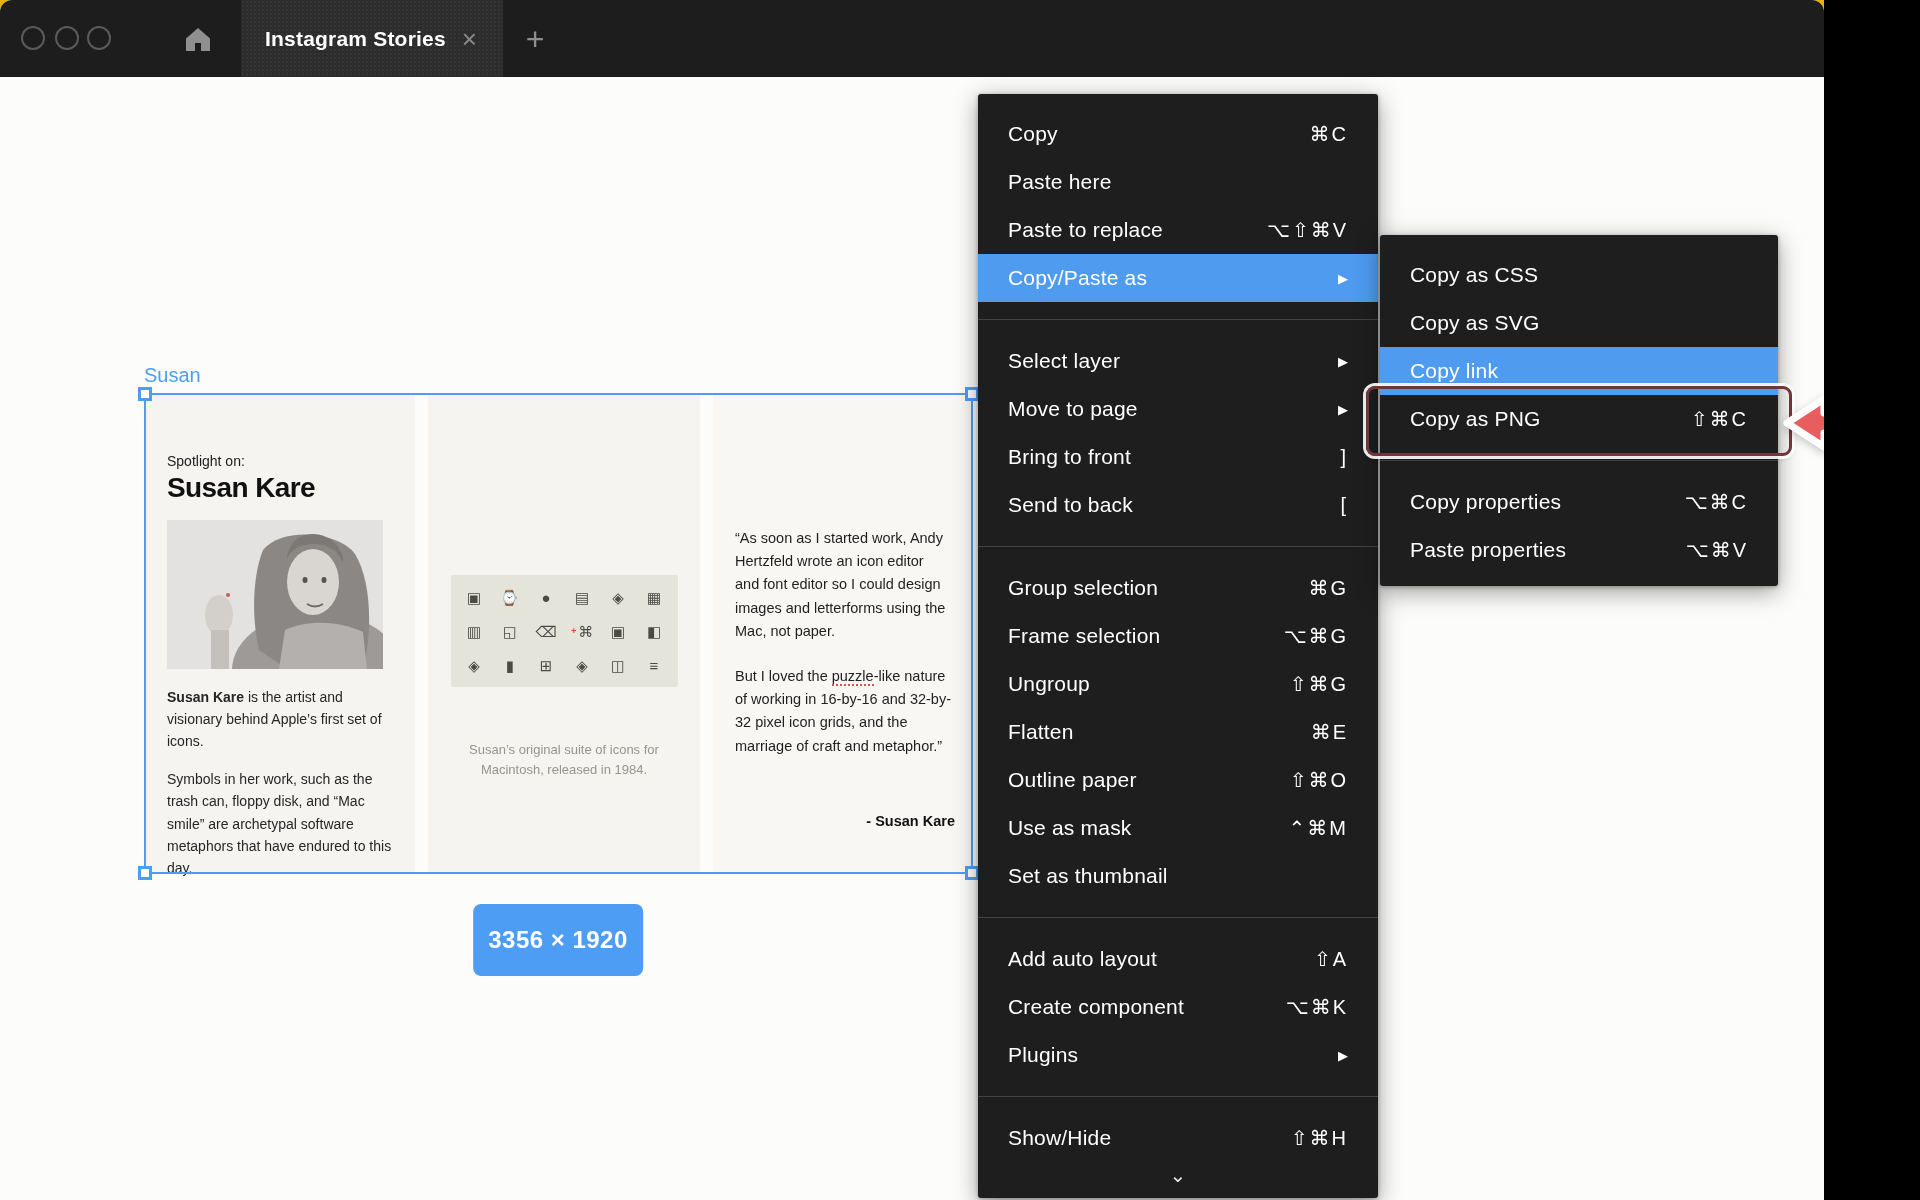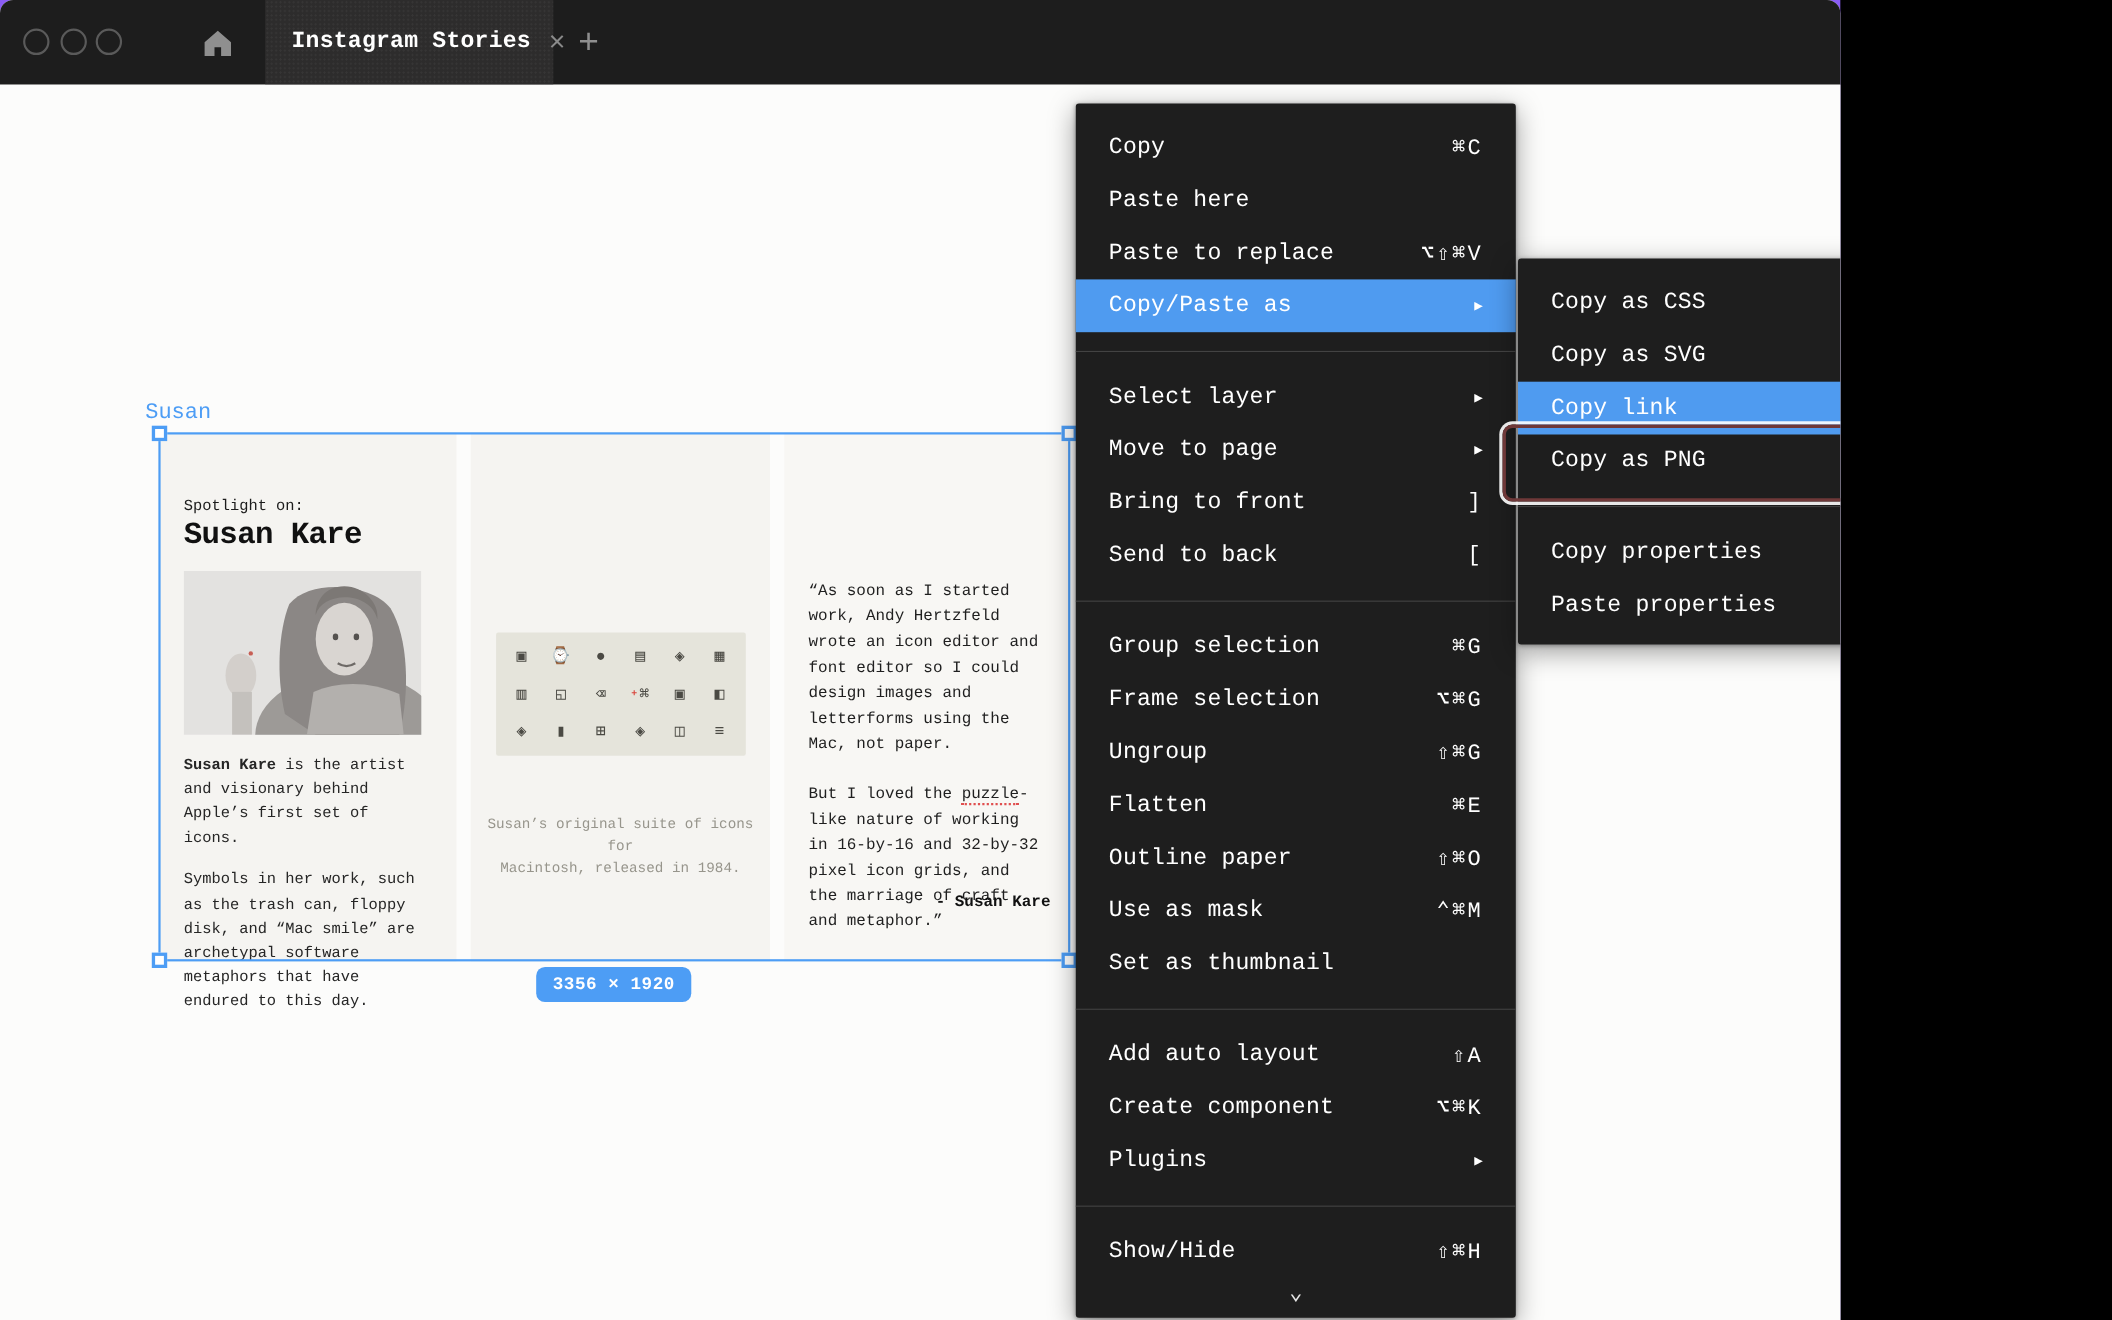--- a/index.html
+++ b/index.html
@@ -1,18 +1,18 @@
 <!DOCTYPE html>
 <html><head>
 <meta charset="utf-8">
 <style>
   * { margin:0; padding:0; box-sizing:border-box; }
   html,body { width:1920px; height:1200px; overflow:hidden; background:#000; }
   body { font-family:"Liberation Sans","DejaVu Sans",sans-serif; }
-  .stage { position:relative; width:1673px; height:1200px; background:#8b5cf6;font-family:Liberation Mono, monospace; }
+  .stage { position:relative; width:1824px; height:1200px; background:#eab308; }
   .window { position:absolute; inset:0; border-radius:12px 12px 0 0; overflow:hidden; background:#fdfdfc; }
 
   
   .topbar { position:absolute; left:0; top:0; width:1920px; height:77px; background:#1d1d1d; }
   .tl-circle { position:absolute; top:26px; width:24px; height:24px; border:2px solid #5a5a5a; border-radius:50%; background:transparent; }
   .home-btn { position:absolute; left:181px; top:22px; width:34px; height:34px; display:flex; align-items:center; justify-content:center; }
   .tab { position:absolute; left:241px; top:0; width:262px; height:77px; background:#2d2c2c; display:flex; align-items:center;
          background-image:radial-gradient(rgba(255,255,255,0.045) 1px, transparent 1px); background-size:4px 4px; }
   .tab-title { margin-left:24px; color:#fff; font-size:21px; font-weight:700; letter-spacing:.2px; white-space:nowrap; }
   .tab-close { margin-left:16px; color:#8a8a8a; font-size:26px; line-height:1; font-weight:400; cursor:default; }
@@ -44,23 +44,23 @@
   .quote { margin-top:134px; font-size:14.5px; line-height:1.6; color:#1f1f1f; }
   .quote + .quote { margin-top:22px; }
   .misspell { border-bottom:2px dotted #e04f4f; }
   .quote-attrib { position:absolute; right:18px; top:420px; font-size:14.5px; font-weight:700; color:#111; }
 
   
   .selection { position:absolute; left:144px; top:316px; width:829px; height:481px; border:2px solid #4d9df5; pointer-events:none; }
   .handle { position:absolute; width:14px; height:14px; background:#fff; border:3px solid #4d9df5; }
   .h-tl { left:-8px; top:-8px; } .h-tr { right:-8px; top:-8px; }
   .h-bl { left:-8px; bottom:-8px; } .h-br { right:-8px; bottom:-8px; }
-  .frame-label { position:absolute; left:132px; top:287px; font-size:20px; color:#4d9df5; font-weight:500; }
-  .size-badge { position:absolute; left:558px; top:802px; transform:translateX(-50%); background:#4d9df5; color:#fff;
-                font-size:16px; font-weight:700; padding:7px 15px; border-radius:8px; letter-spacing:.5px; white-space:nowrap; }
+  .frame-label { position:absolute; left:144px; top:287px; font-size:20px; color:#4d9df5; font-weight:500; }
+  .size-badge { position:absolute; left:558px; top:827px; transform:translateX(-50%); background:#4d9df5; color:#fff;
+                font-size:24px; font-weight:700; padding:22px 15px; border-radius:8px; letter-spacing:.5px; white-space:nowrap; }
 
   
   .menu { position:absolute; background:#1e1e1e; border-radius:3px; padding:16px 0 12px 0;
           box-shadow:0 6px 24px rgba(0,0,0,.38), 0 1px 4px rgba(0,0,0,.3); z-index:10; }
   .menu-main { left:978px; top:94px; width:400px; }
   .menu-sub  { left:1380px; top:235px; width:398px; }
   .menu-item { height:48px; display:flex; align-items:center; justify-content:space-between; padding:0 30px; color:#fff; }
   .menu-item .lbl { font-size:21px; letter-spacing:.2px; white-space:nowrap; }
   .menu-item .sc  { font-size:20px; letter-spacing:2px; white-space:nowrap; }
   .menu-item .sub-arrow { font-size:13px; }

